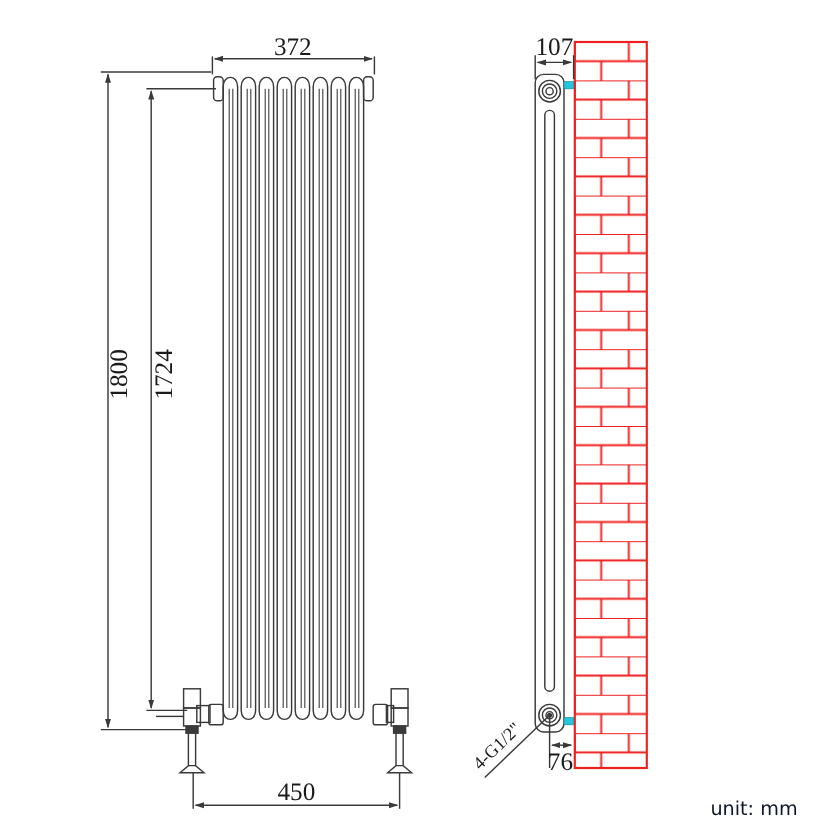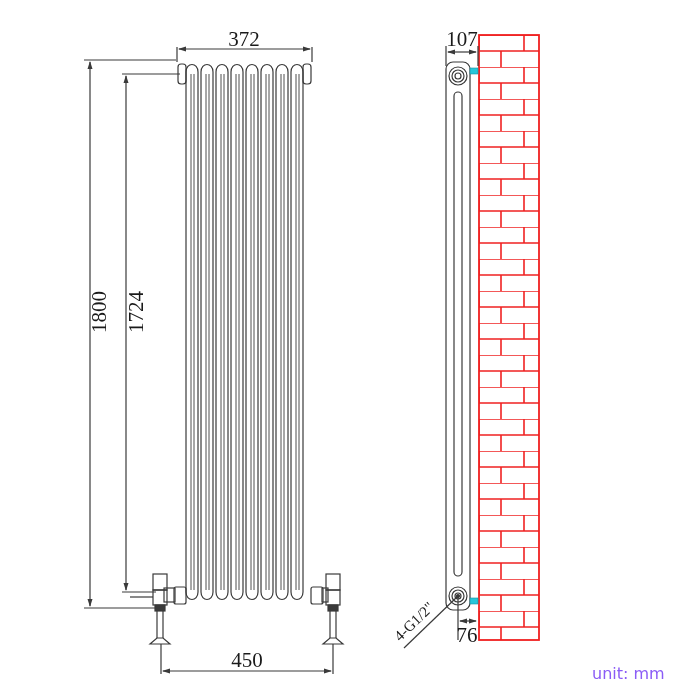--- a/index.html
+++ b/index.html
@@ -1,19 +1,19 @@
 <!DOCTYPE html>
 <html><head>
 <meta charset="utf-8">
 <style>
   html, body { margin: 0; padding: 0; background: #ffffff; }
   body { width: 700px; height: 700px; position: relative; overflow: hidden; }
   svg { position: absolute; left: 0; top: 0; }
   .dim-text { font-family: "Liberation Serif", serif; font-size: 21px; fill: #1a1a1a; }
-  .unit-text { position: absolute; left: 592px; top: 664px; font-family: "DejaVu Sans", sans-serif; font-size: 16px; color: #8b5cf6; }
+  .unit-text { position: absolute; left: 592px; top: 664px; font-family: "DejaVu Sans", sans-serif; font-size: 16px; color: #0f172a; }
 </style>
 </head>
 <body>
 
 <svg width="700" height="700" viewBox="0 0 700 700" xmlns="http://www.w3.org/2000/svg">
   <defs>
     <marker id="arr" markerWidth="8" markerHeight="8" refX="7" refY="4" orient="auto-start-reverse" markerUnits="userSpaceOnUse">
       <path d="M0,1.5 L8,4 L0,6.5 z" fill="#3a3a3a"></path>
     </marker>
     <pattern id="bricks" x="479" y="35" width="90" height="32" patternUnits="userSpaceOnUse">

